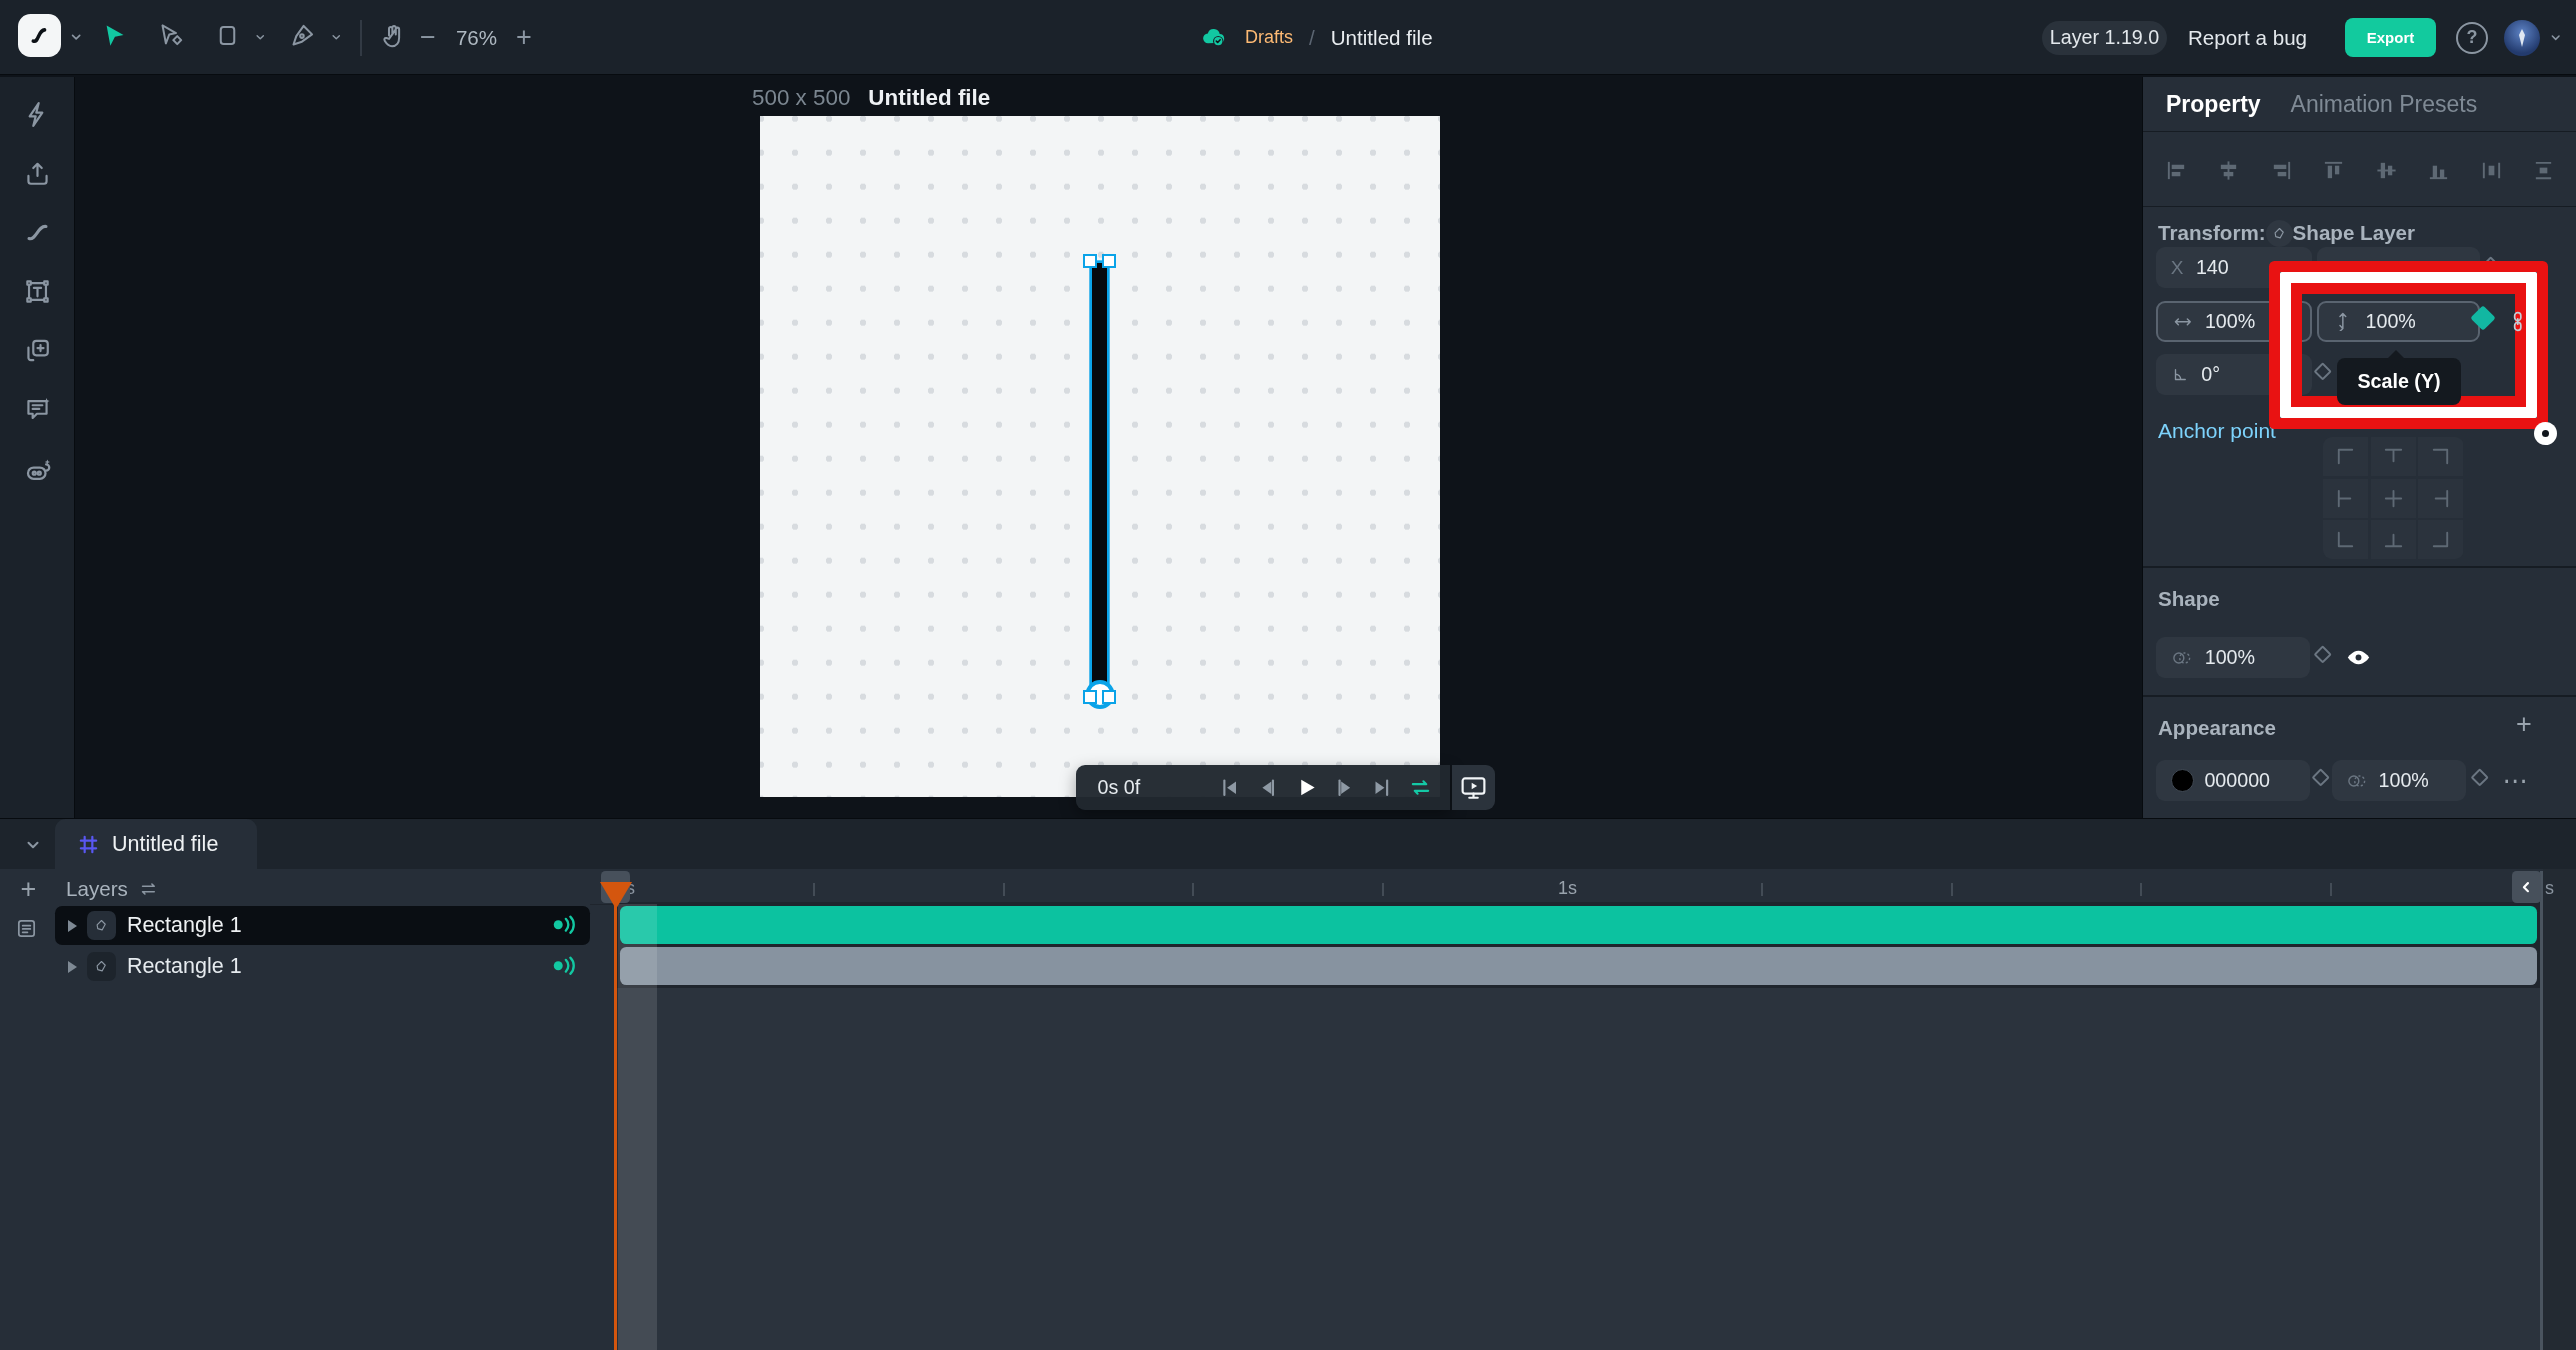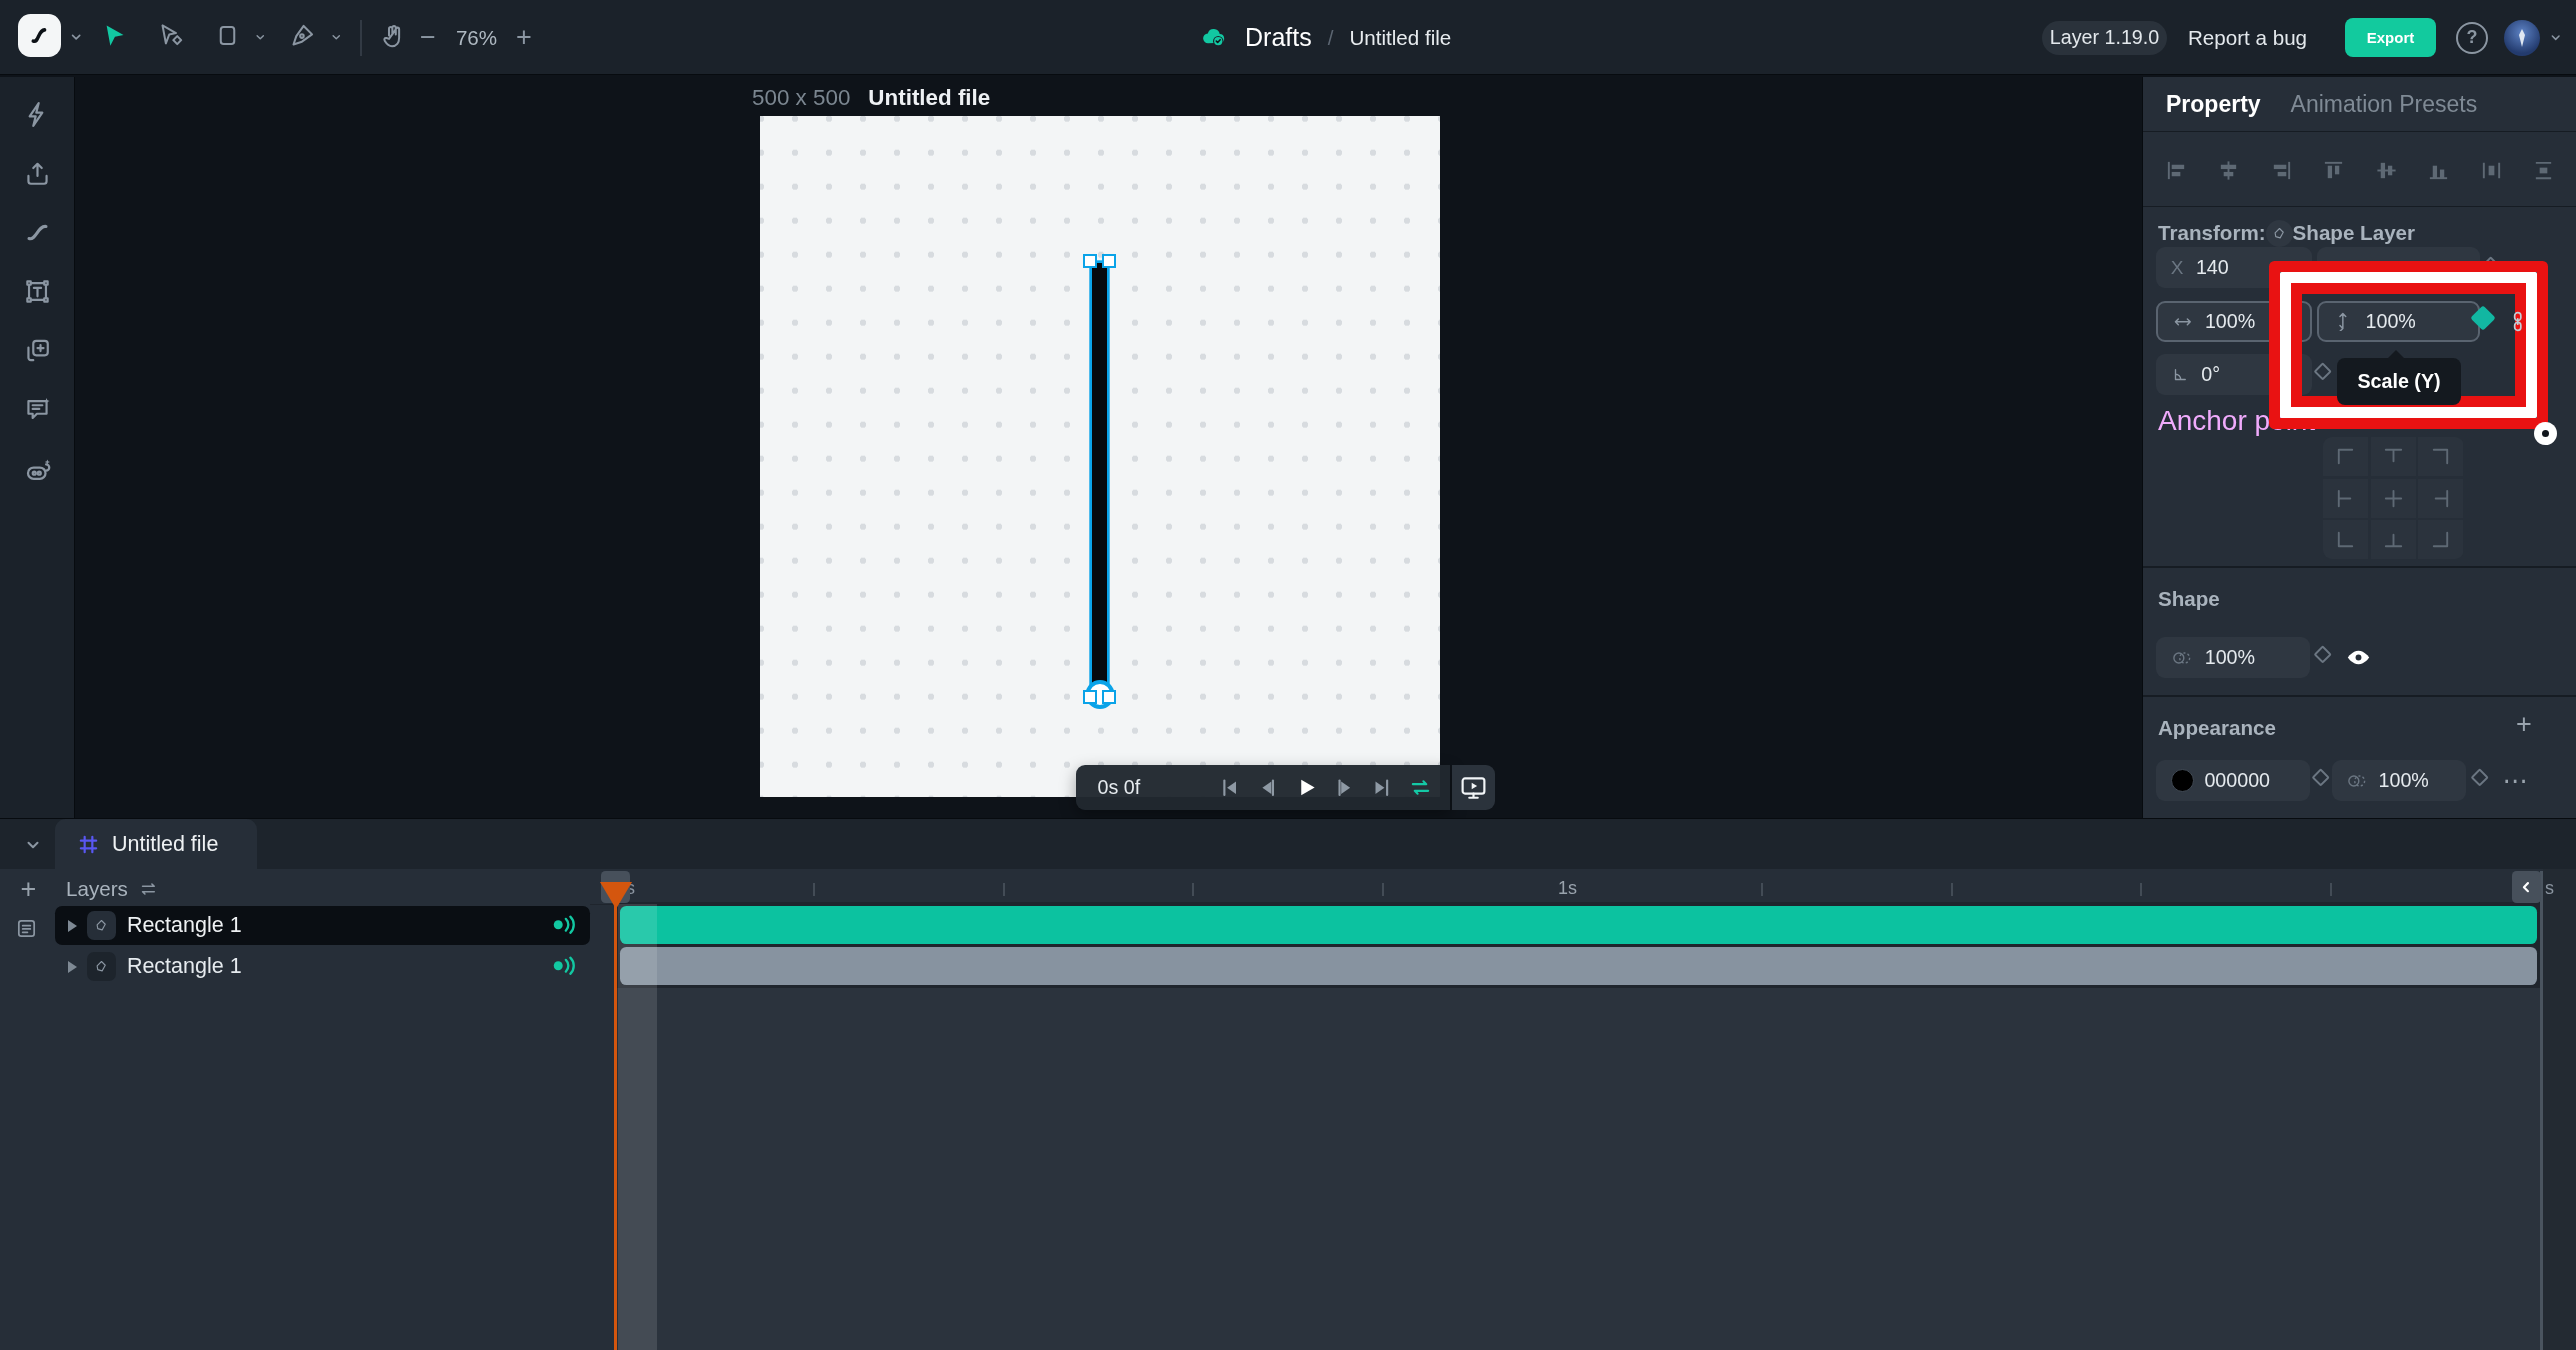--- a/index.html
+++ b/index.html
@@ -89,21 +89,21 @@
         <span>+</span>
       </div>
 
     <div class="a f" style="left:1200px;top:21.5px;height:32px;gap:16px">
       <svg width="29" height="25" viewBox="0 0 24 22">
         <path d="M6.5 16a4.3 4.3 0 01-.4-8.6A5.4 5.4 0 0116.6 8a3.9 3.9 0 01.9 7.7z" fill="#12c8a2"></path>
         <circle cx="15.3" cy="14.2" r="4.6" fill="#1b222a"></circle>
           <circle cx="15.3" cy="14.2" r="3.6" fill="#12c8a2"></circle>
         <path d="M13.6 14.2l1.2 1.2 2.2-2.4" fill="none" stroke="#10151b" stroke-width="1.4" stroke-linecap="round" stroke-linejoin="round"></path>
       </svg>
-      <span style="font-size:25px;color:#ffffff">Drafts</span>
+      <span style="font-size:18px;color:#fdba74">Drafts</span>
       <span style="font-size:20.6px;color:#5c6672">/</span>
       <span style="font-size:20.6px;color:#e8ecef">Untitled file</span>
     </div>
 
     <div class="a c" style="left:2042px;top:20.6px;width:125px;height:34px;background:#2a323b;border-radius:17px;font-size:19.7px;color:#e3e8ec">
         <span>Layer 1.19.0</span>
       </div>
     <div class="a c" style="left:2188px;top:20.6px;height:34px;font-size:20.6px;color:#e3e8ec">
         <span>Report a bug</span>
       </div>
@@ -365,21 +365,21 @@
 
     <div class="a" style="left:126px;top:184px;width:279px;height:168px;border:11.6px solid #e91212;border-radius:5.4px;z-index:50;pointer-events:none">
       <div style="width:100%;height:100%;border:11.6px solid #ffffff;border-radius:1.8px">
         <div style="width:100%;height:100%;border:11.6px solid #e91212"></div>
       </div>
     </div>
     <div class="a" style="left:391px;top:345px;width:23px;height:23px;background:#ffffff;border-radius:50%;z-index:70">
       <div class="a" style="left:8px;top:8px;width:7.2px;height:7.2px;background:#11161c;border-radius:50%"></div>
     </div>
 
-    <span class="a" style="left:15px;top:328px;font-size:28px;color:#f0abfc">Anchor point</span>
+    <span class="a" style="left:15px;top:342px;font-size:21px;color:#7dd3fc">Anchor point</span>
     <div class="a" style="left:180px;top:360px;width:141px;display:grid;grid-template-columns:repeat(3,45px);gap:2.7px;border-radius:9px;overflow:hidden">
       <div class="acell">
           <svg width="23" height="23" viewBox="0 0 24 24" class="igd">
             <path d="M5 19V5h14"></path>
           </svg>
         </div>
       <div class="acell">
           <svg width="23" height="23" viewBox="0 0 24 24" class="igd">
             <path d="M4 5h16M12 5v12"></path>
           </svg>

